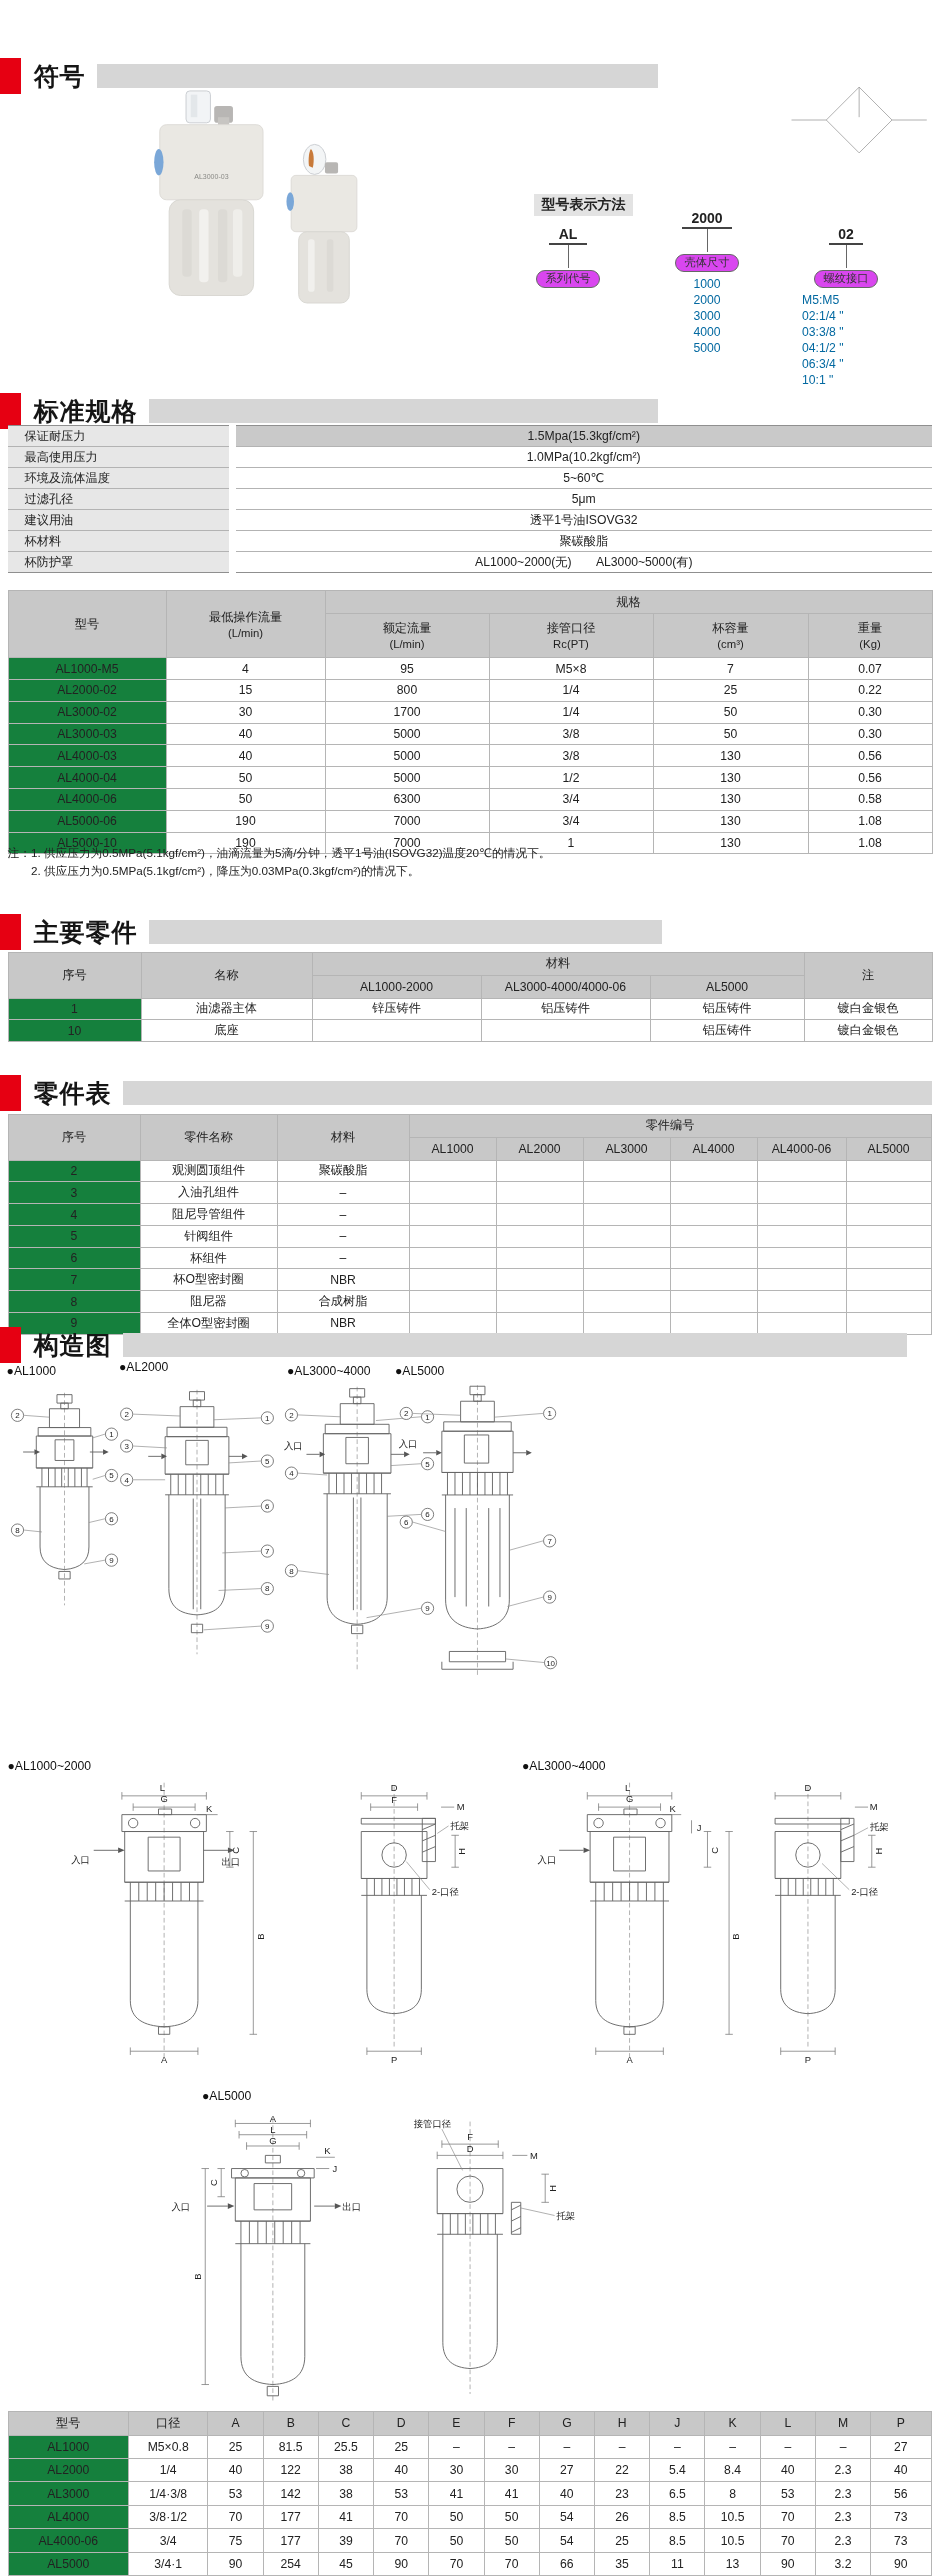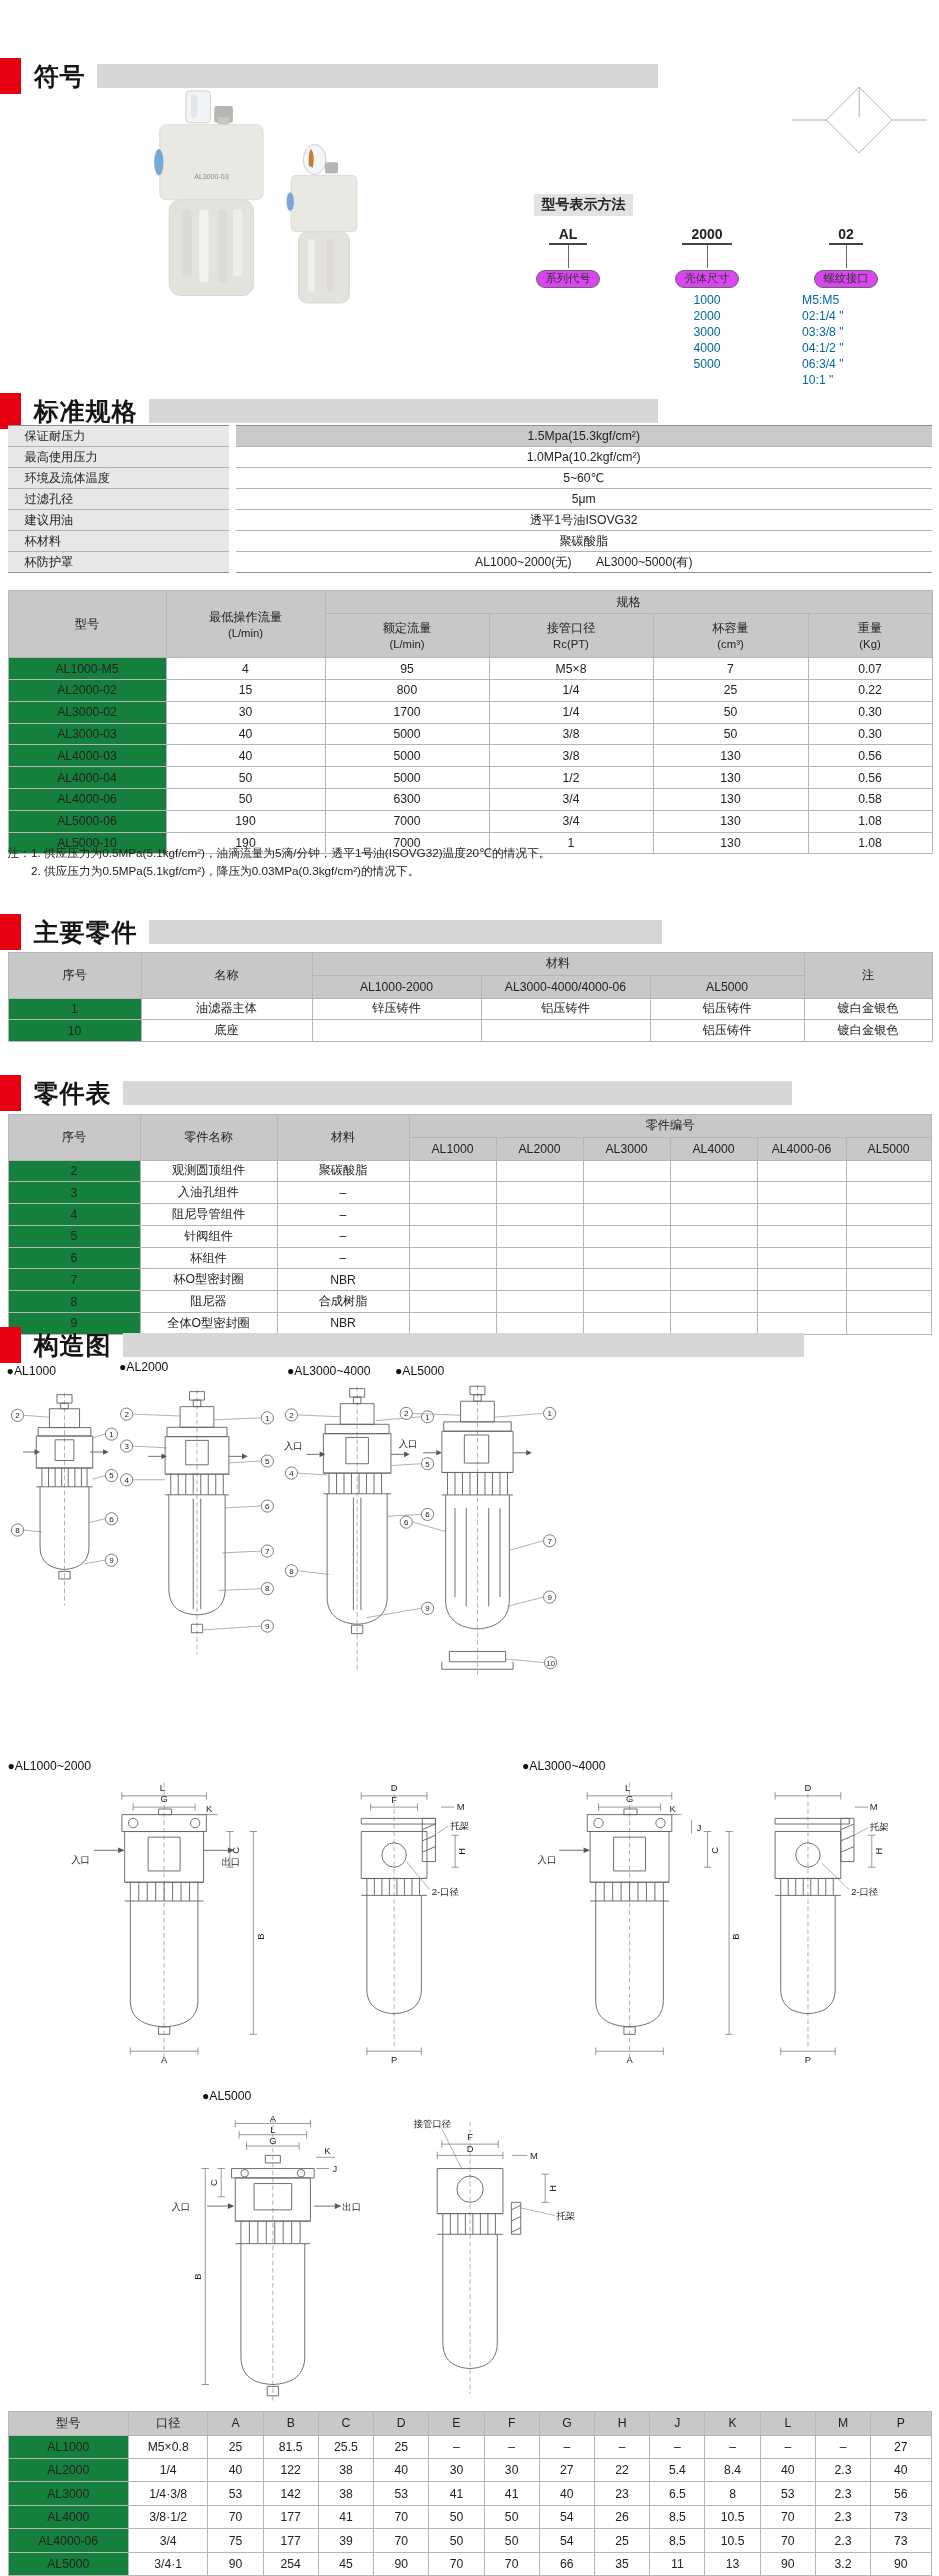--- a/index.html
+++ b/index.html
@@ -88,21 +88,21 @@
   <svg class="abs" style="left:784px;top:73px" width="155" height="94" viewBox="0 0 165 100">
     <path class="thin" d="M8,50H45 M115,50H152 M80,15L115,50L80,85L45,50Z M80,15V47"></path>
   </svg>
 
   <div class="md-title" style="left:534px;top:194px">型号表示方法</div>
   <div class="md-col" style="left:507px;top:225px">
     <div class="md-code">AL</div>
     <div class="md-line"></div>
     <div class="md-box">系列代号</div>
   </div>
-  <div class="md-col" style="left:646px;top:225px">
+  <div class="md-col" style="left:646px;top:209px">
     <div class="md-code">2000</div>
     <div class="md-line"></div>
     <div class="md-box">壳体尺寸</div>
     <div class="md-opts">
 
     <div>1000</div>
         <div>2000</div>
         <div>3000</div>
         <div>4000</div>
         <div>5000</div>
@@ -313,21 +313,21 @@
         <td>10</td>
         <td>底座</td>
         <td></td>
         <td></td>
         <td>铝压铸件</td>
         <td>镀白金银色</td>
       </tr>
       </tbody>
   </table>
 
-  <div class="sec" style="top:1075px;width:792px">
+  <div class="sec" style="top:1075px;width:932px">
     <div class="red"></div>
     <div class="sec-t">零件表</div>
     <div class="bar"></div>
   </div>
 
   <table class="tbl" style="top:1114px">
     <colgroup>
         <col style="width:132px">
         <col style="width:137px">
         <col style="width:132px">
@@ -441,21 +441,21 @@
         <td></td>
         <td></td>
         <td></td>
         <td></td>
         <td></td>
         <td></td>
       </tr>
       </tbody>
   </table>
 
-  <div class="sec" style="top:1327px;width:804px">
+  <div class="sec" style="top:1327px;width:907px">
     <div class="red"></div>
     <div class="sec-t">构造图</div>
     <div class="bar"></div>
   </div>
 
   <div class="cap" style="left:6.6px;top:1364px">●AL1000</div>
   <div class="cap" style="left:119px;top:1360px">●AL2000</div>
   <div class="cap" style="left:287px;top:1364px">●AL3000~4000</div>
   <div class="cap" style="left:395px;top:1364px">●AL5000</div>
 

